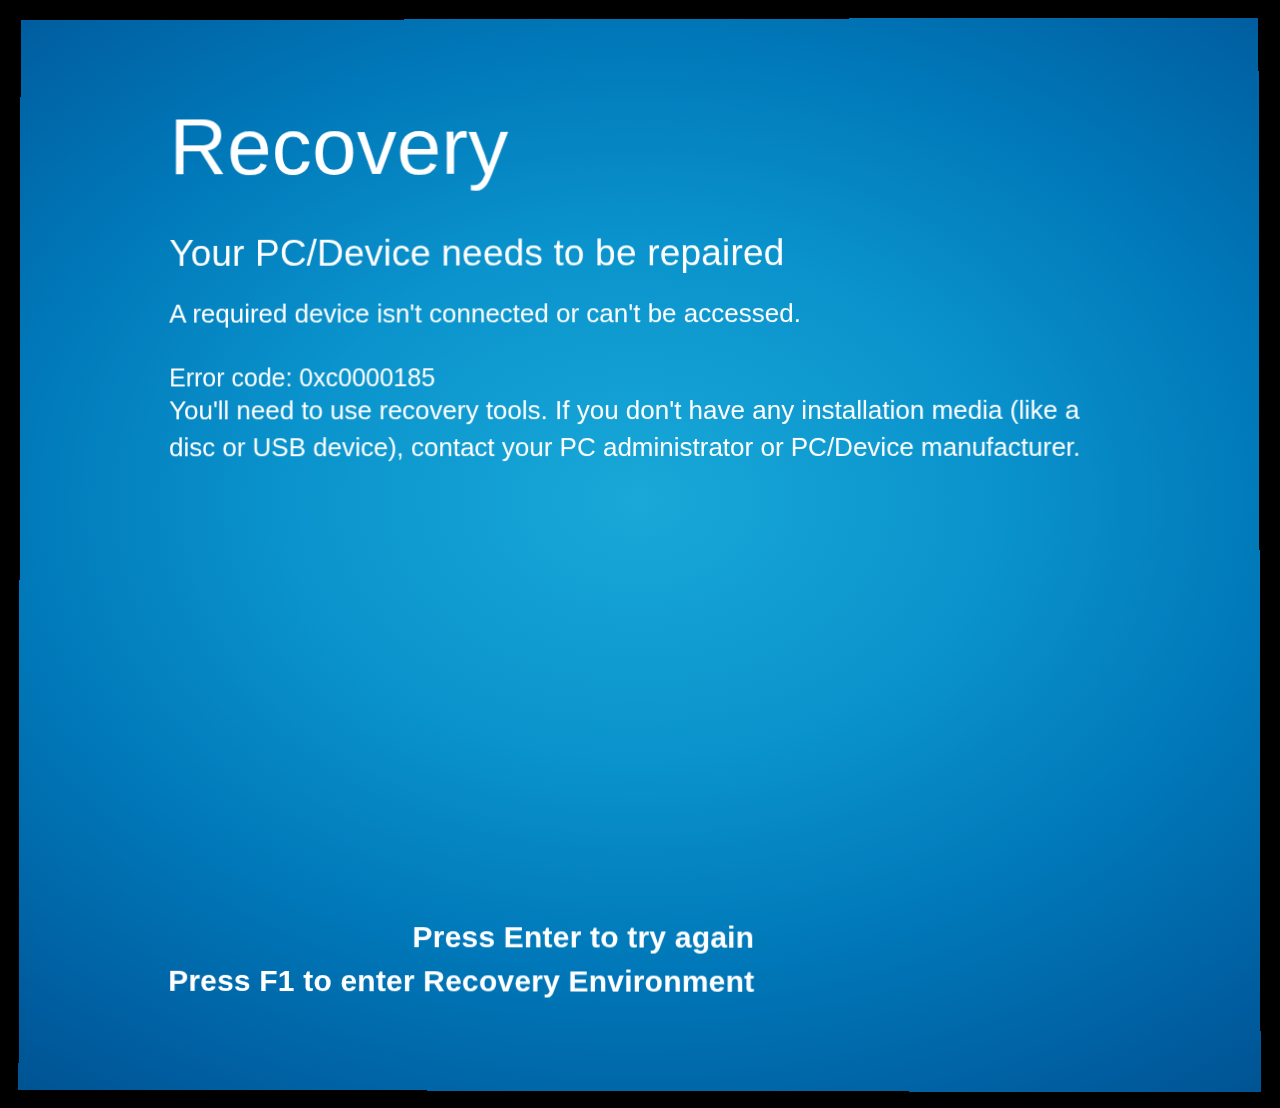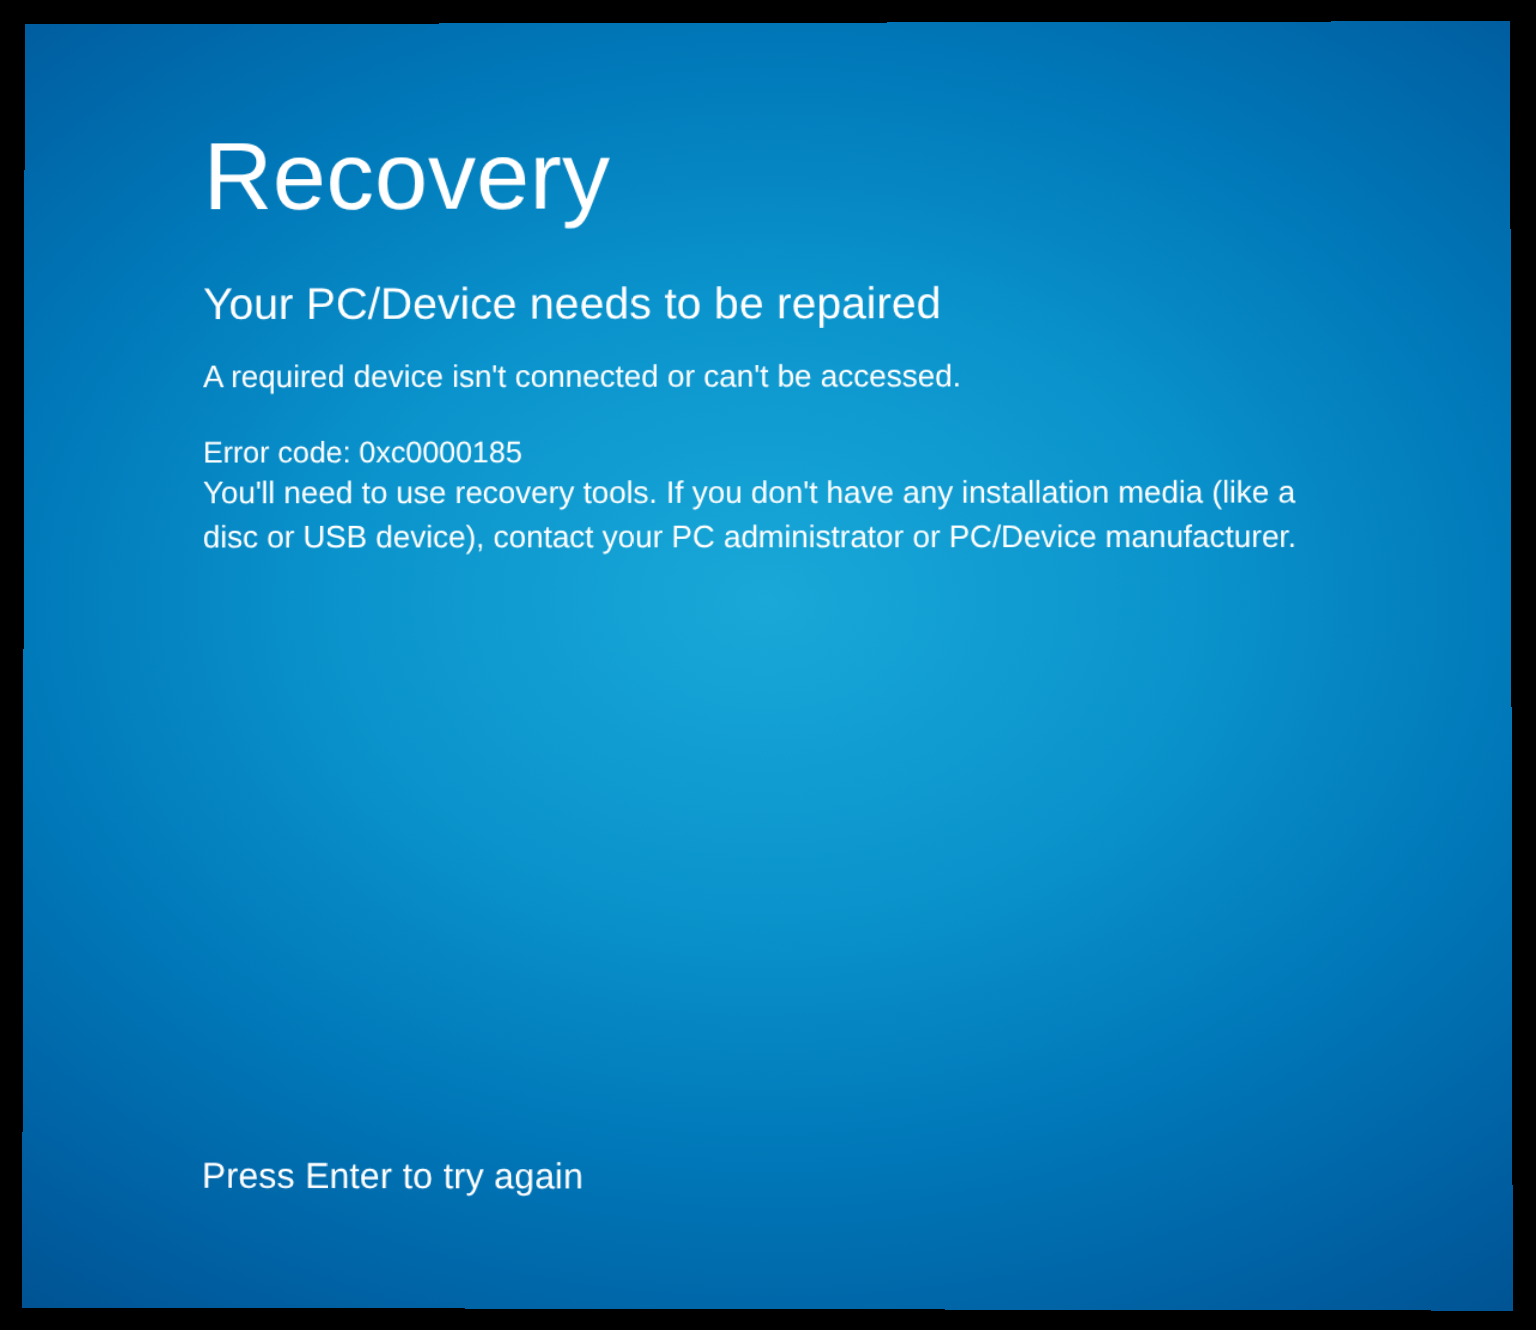--- a/index.html
+++ b/index.html
@@ -66,21 +66,21 @@
     }
     
     .options {
       position: absolute;
       bottom: 88px;
       left: 150px;
     }
     
     .option {
       font-size: 30px;
-      font-weight: 400;
+      font-weight: 700;
       line-height: 1.45;
       letter-spacing: 0.2px;
       text-align: right;
     }
   </style>
 </head>
 <body>
 
 <div class="screen">
 
@@ -89,15 +89,16 @@
   <h2 class="subtitle">Your PC/Device needs to be repaired</h2>
 
   <p class="description">A required device isn't connected or can't be accessed.</p>
 
   <p class="error-code">Error code: 0xc0000185</p>
 
   <p class="instruction">You'll need to use recovery tools. If you don't have any installation media (like a disc or USB device), contact your PC administrator or PC/Device manufacturer.</p>
 
   <div class="options">
     <div class="option">Press Enter to try again</div>
+    <div class="option">Press F1 to enter Recovery Environment</div>
   </div>
 
 </div>
 
 </body></html>

